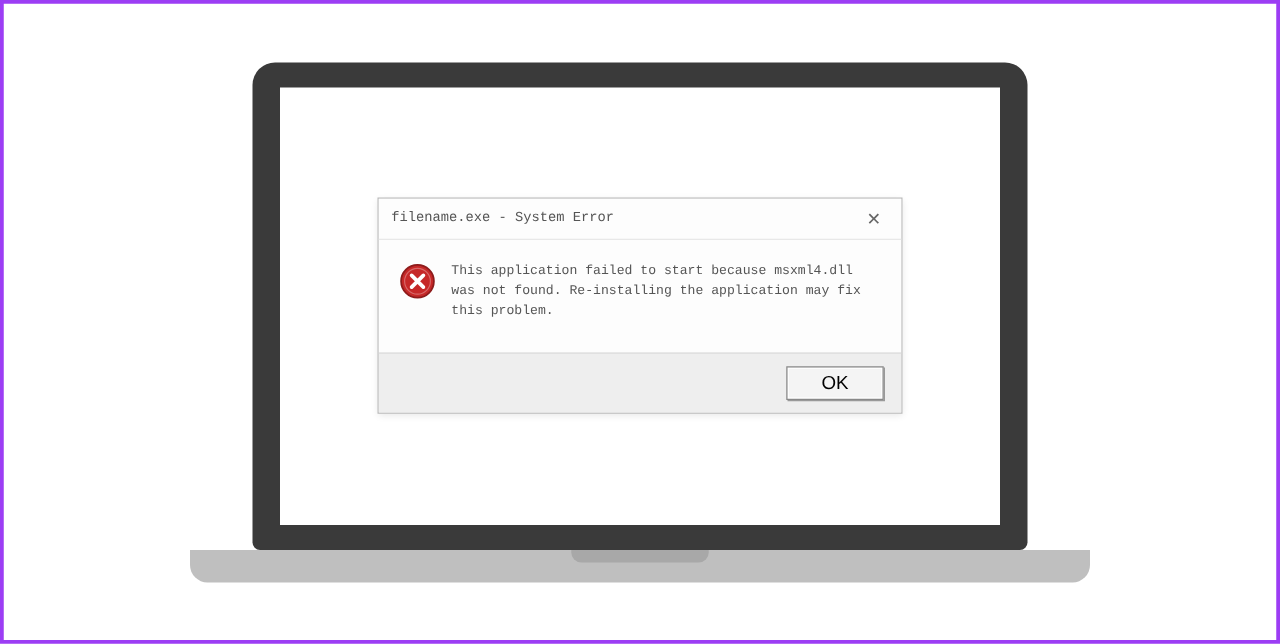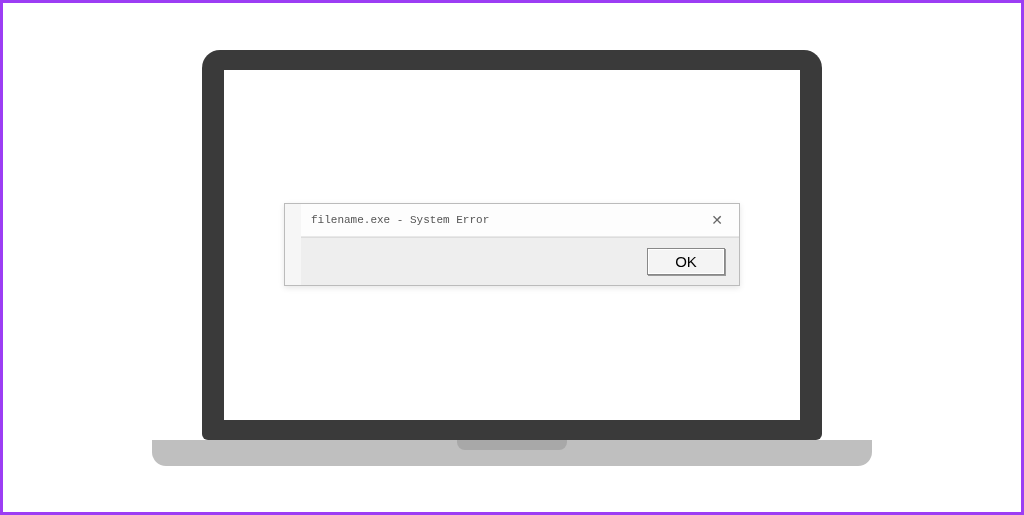--- a/index.html
+++ b/index.html
@@ -47,26 +47,25 @@
       background: #a8a8a8;
       width: 110px;
       height: 10px;
       border-radius: 0 0 8px 8px;
       position: absolute;
       left: 50%;
       transform: translateX(-50%);
       top: 0;
     }
     .dialog {
-      width: 456px;
+      width: 420px;
       border: 1px solid #bbb;
       background: #f6f6f6;
       box-shadow: 0 2px 6px rgba(0,0,0,0.1);
       font-family: "Courier New", monospace;
-      padding-left: 16px;
     }
     .dialog-titlebar {
       display: flex;
       align-items: center;
       justify-content: space-between;
       padding: 6px 10px;
       background: #fdfdfd;
       border-bottom: 1px solid #e8e8e8;
       font-size: 11px;
       color: #555;
@@ -122,20 +121,30 @@
 <div class="laptop">
   <div class="screen-bezel">
     <div class="screen">
       <div class="dialog">
         <div class="dialog-titlebar">
           <span>filename.exe - System Error</span>
           <button class="close-btn">
             <span>✕</span>
           </button>
         </div>
+        <div class="dialog-body">
+          <span class="error-icon">
+            <svg viewBox="0 0 32 32" width="30" height="30">
+              <circle cx="16" cy="16" r="14" fill="#c62828" stroke="#8e1b1b" stroke-width="1.5"></circle>
+              <circle cx="16" cy="16" r="11" fill="none" stroke="#fff" stroke-width="1" opacity="0.3"></circle>
+              <path d="M11 11 L21 21 M21 11 L11 21" stroke="#fff" stroke-width="3.2" stroke-linecap="round"></path>
+            </svg>
+          </span>
+          <div class="error-msg">This application failed to start because msxml4.dll was not found. Re-installing the application may fix this problem.</div>
+        </div>
         <div class="dialog-footer">
           <button class="ok-btn">OK</button>
         </div>
       </div>
     </div>
   </div>
   <div class="laptop-base">
     <div class="laptop-notch"></div>
   </div>
 </div>

